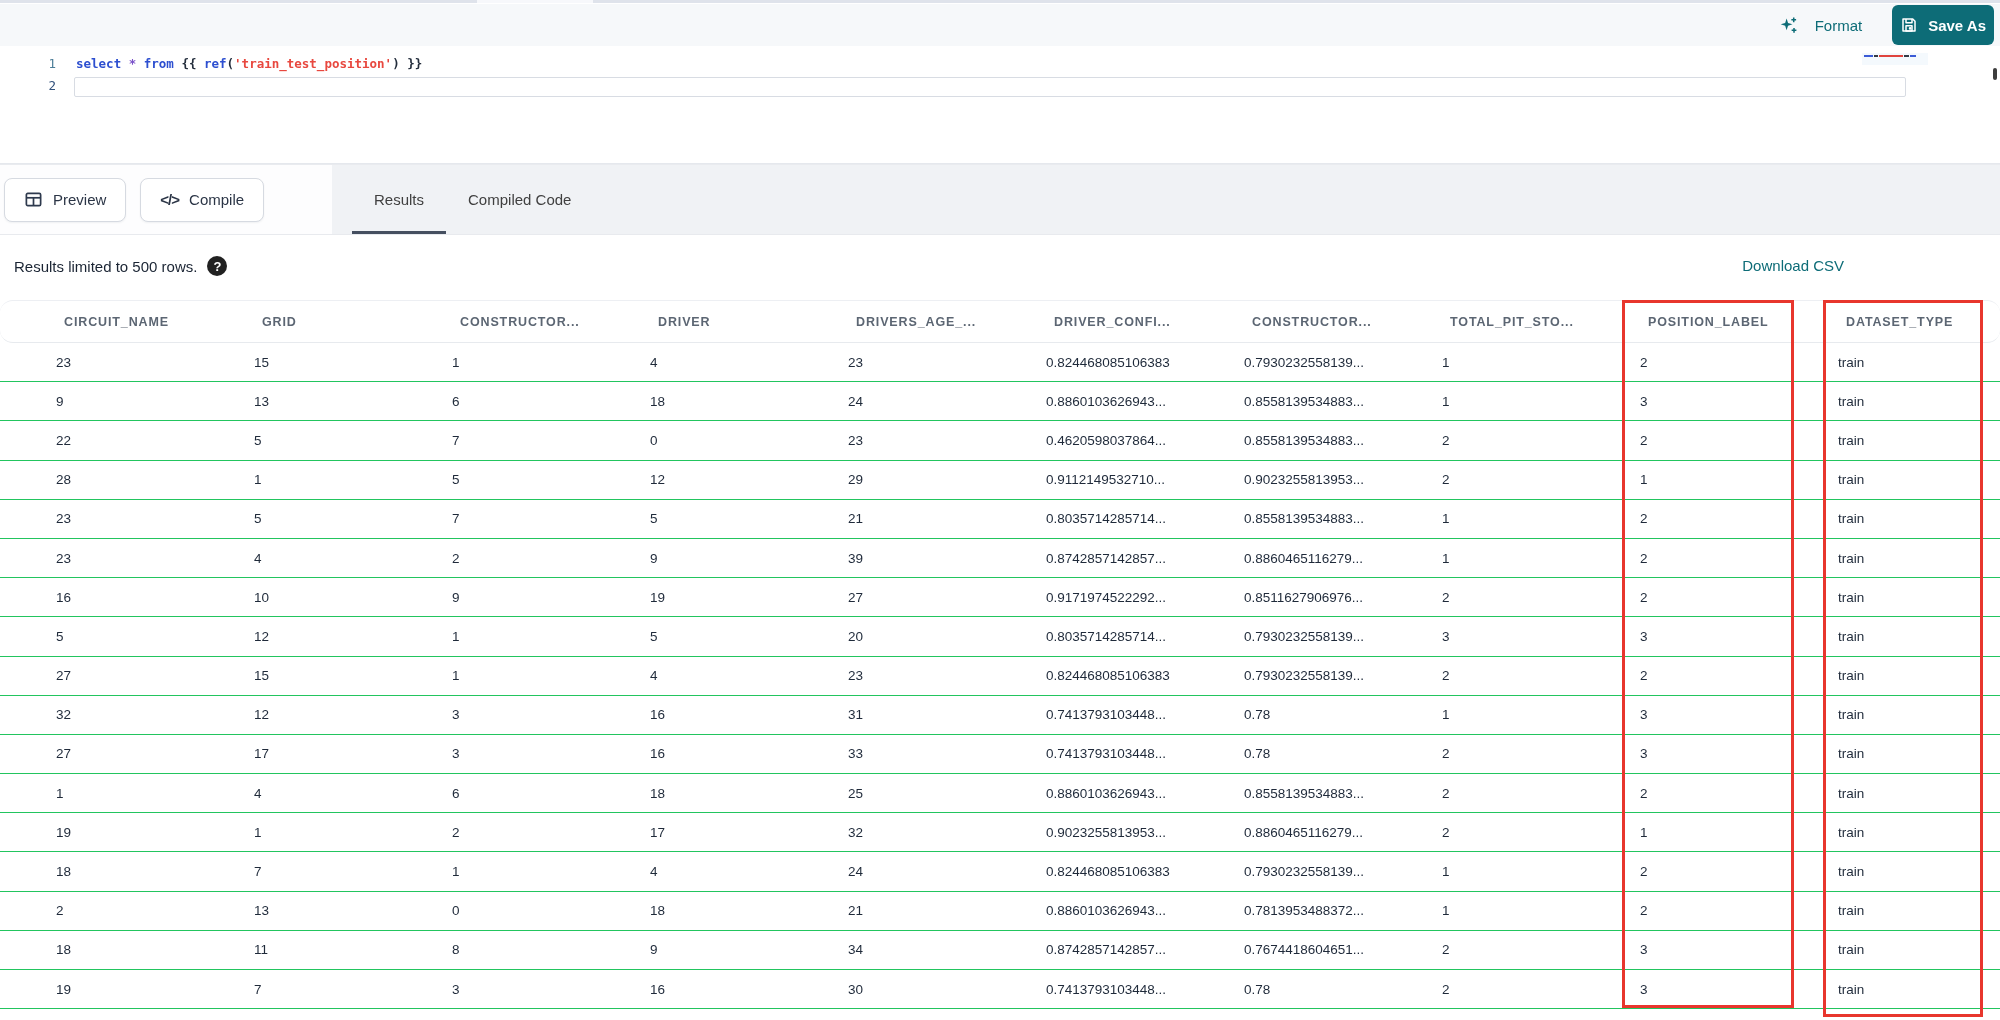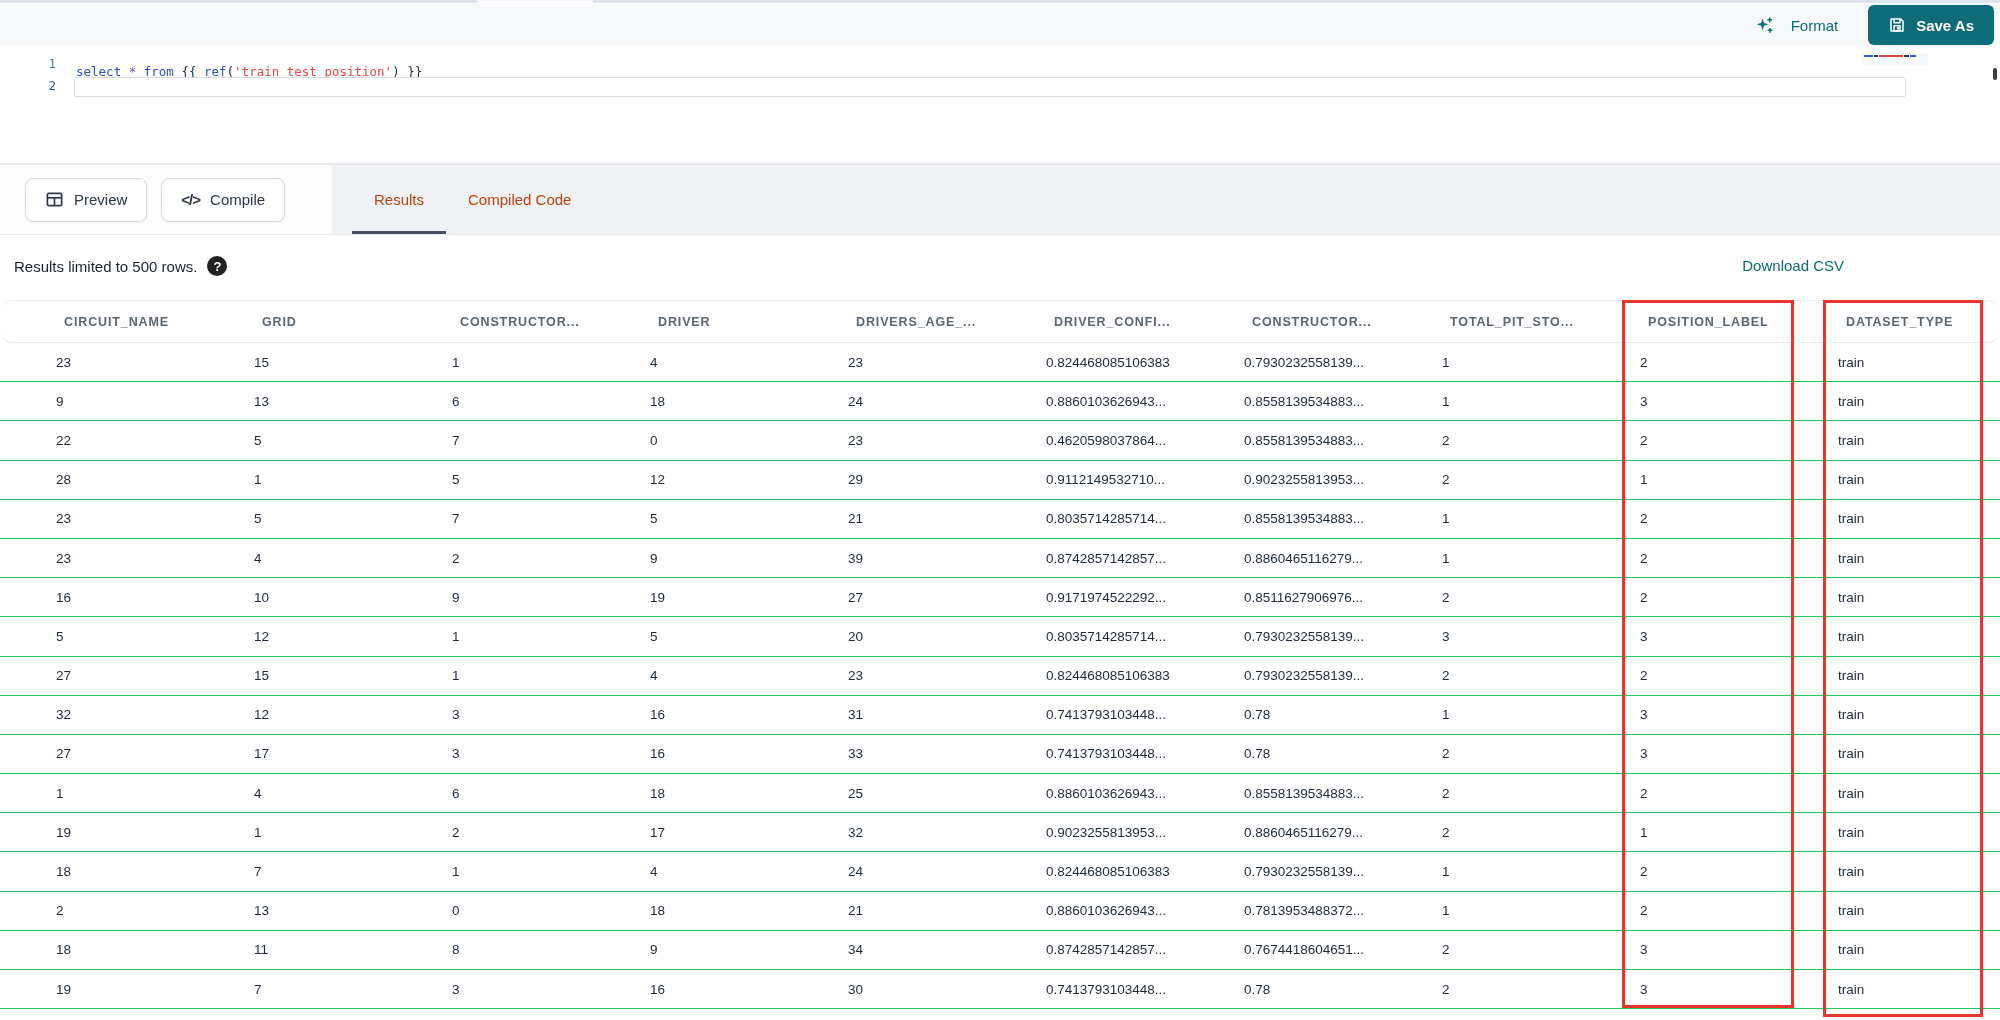--- a/index.html
+++ b/index.html
@@ -18,34 +18,34 @@
   .toolbar {
     position:absolute; top:4px; left:0; width:2000px; height:42px;
     background:#f6f8fa; display:flex; align-items:center; justify-content:flex-end;
   }
   .format-btn {
     display:flex; align-items:center; gap:17px; color:#0d6c77;
     font-size:15px; font-weight:500; cursor:pointer; margin-right:30px;
   }
   .saveas-btn {
     display:flex; align-items:center; gap:10px; background:#0d6c77; color:#ffffff;
-    height:40px; padding:0 20px; border-radius:6px; font-size:15px; font-weight:600;
+    height:40px; padding:0 8px; border-radius:6px; font-size:15px; font-weight:600;
     cursor:pointer; margin-right:6px;
   }
 
   
   .editor {
     position:absolute; top:46px; left:0; width:2000px; height:118px; background:#ffffff;
     border-bottom:1px solid #e5e8ed;
     font-family:"DejaVu Sans Mono", monospace; font-size:12.5px;
   }
   .gutter-num { position:absolute; left:36px; width:20px; text-align:right; }
   .gutter-num.n1 { top:10px; color:#4c7d98; }
   .gutter-num.n2 { top:32px; color:#31517c; }
-  .code-line { position:absolute; left:76px; top:18px; white-space:pre; font-weight:400; }
+  .code-line { position:absolute; left:76px; top:10px; white-space:pre; font-weight:700; }
   .tok-keyword  { color:#2d4fd0; }
   .tok-function { color:#2d4fd0; }
   .tok-operator { color:#7a52c9; }
   .tok-string   { color:#e8483f; }
   .tok-plain    { color:#232d3c; }
   .active-line-box {
     position:absolute; left:74px; top:31px; width:1832px; height:20px;
     border:1px solid #d8dce3; border-radius:2px; background:#ffffff;
   }
   .minimap {
@@ -55,33 +55,33 @@
   .minimap i { display:block; height:2px; }
   .scroll-dot { position:absolute; right:3px; top:22px; width:4px; height:12px; background:#3d3d3d; border-radius:2px; }
 
   
   .actionbar {
     position:absolute; top:164px; left:0; width:2000px; height:71px;
     background:#f0f2f5; border-top:1px solid #e9ebef; border-bottom:1px solid #e8eaee;
   }
   .actionbar-left {
     position:absolute; left:0; top:0; bottom:0; width:332px; background:#fdfdfe;
-    display:flex; align-items:center; gap:14px; padding-left:25px;
+    display:flex; align-items:center; gap:14px; padding-left:4px;
   }
   .tool-btn {
     display:flex; align-items:center; gap:10px; background:#ffffff;
     border:1px solid #d6dae1; border-radius:8px; height:44px; padding:0 19px;
     font-size:15px; font-weight:500; color:#2b3546; cursor:pointer;
     box-shadow:0 1px 2px rgba(20,30,50,0.06);
   }
   .compile-glyph { font-weight:700; font-size:15px; color:#2b3546; letter-spacing:-1px; }
   .tabs { position:absolute; left:352px; top:0; bottom:0; display:flex; }
   .tab {
     position:relative; display:flex; align-items:center; padding:0 22px;
-    font-size:15px; color:#c2410c; cursor:pointer;
+    font-size:15px; color:#404040; cursor:pointer;
   }
   .tab.active::after {
     content:""; position:absolute; left:0; right:0; bottom:0; height:3px; background:#454f60;
   }
 
   
   .results-meta { position:absolute; top:236px; left:0; width:1852px; height:64px; background:#ffffff; }
   .limit-note {
     position:absolute; left:14px; top:20px; display:flex; align-items:center; gap:10px;
     font-size:15px; font-weight:500; color:#1a2433;

